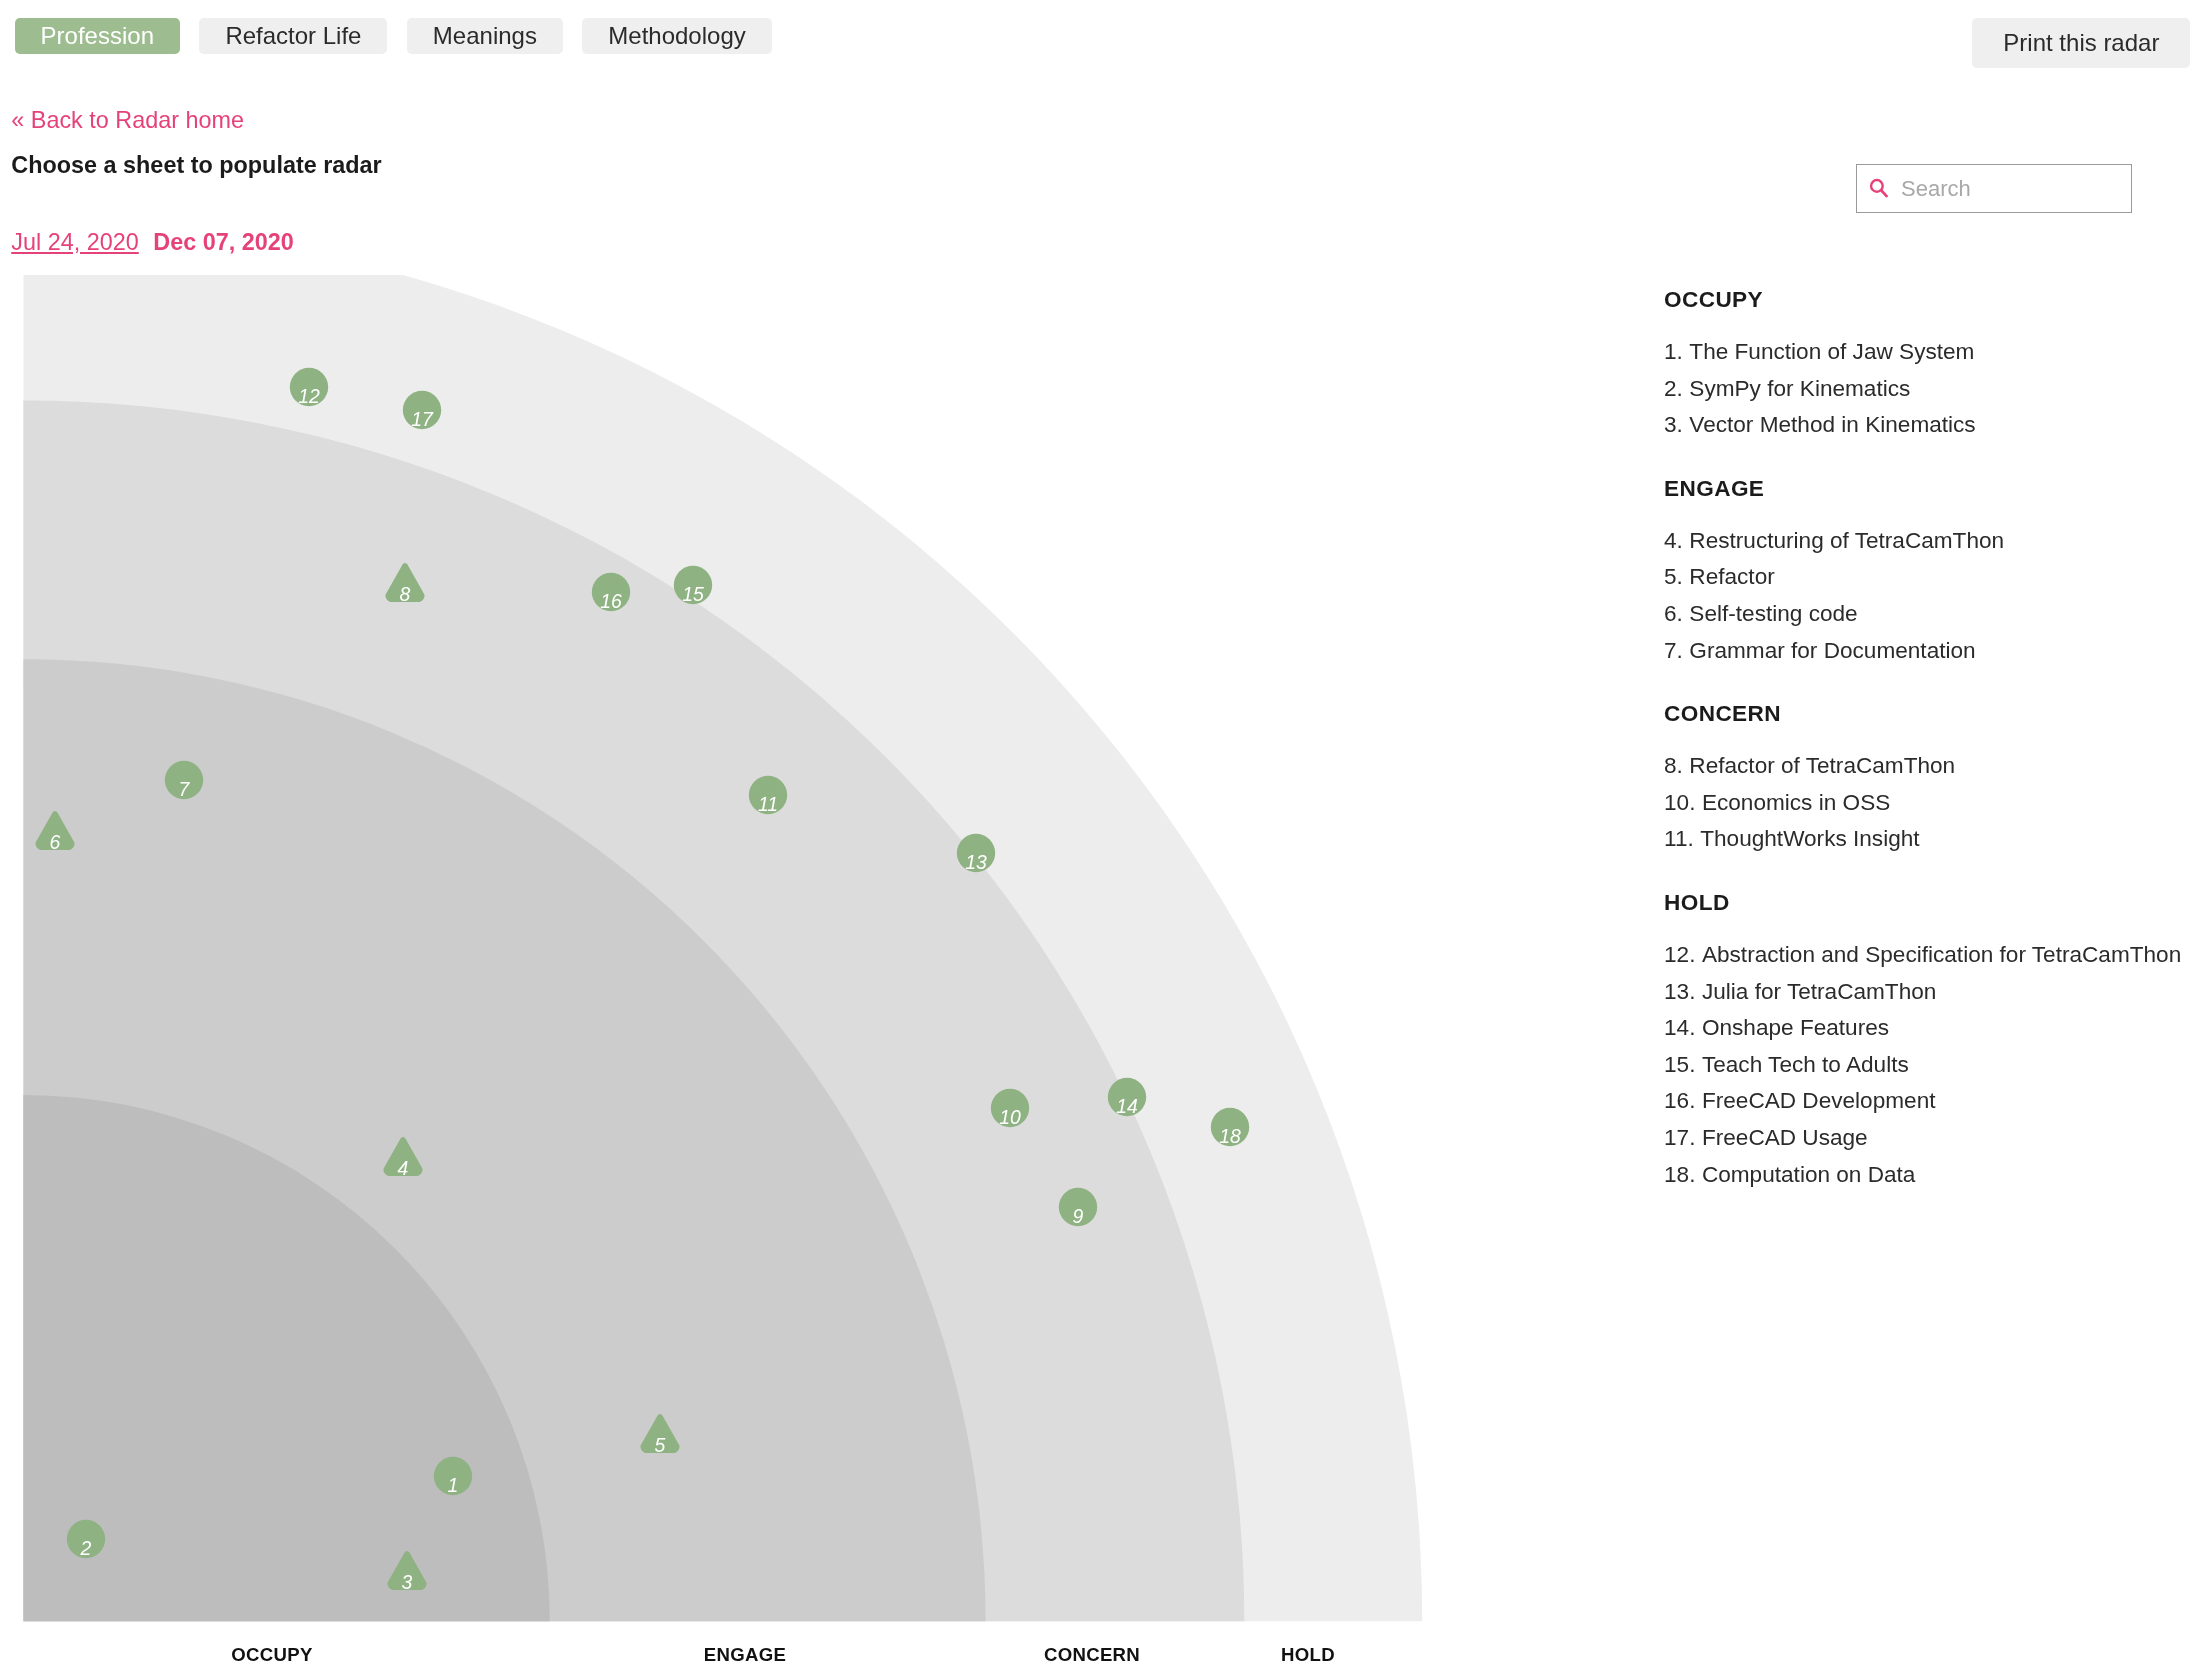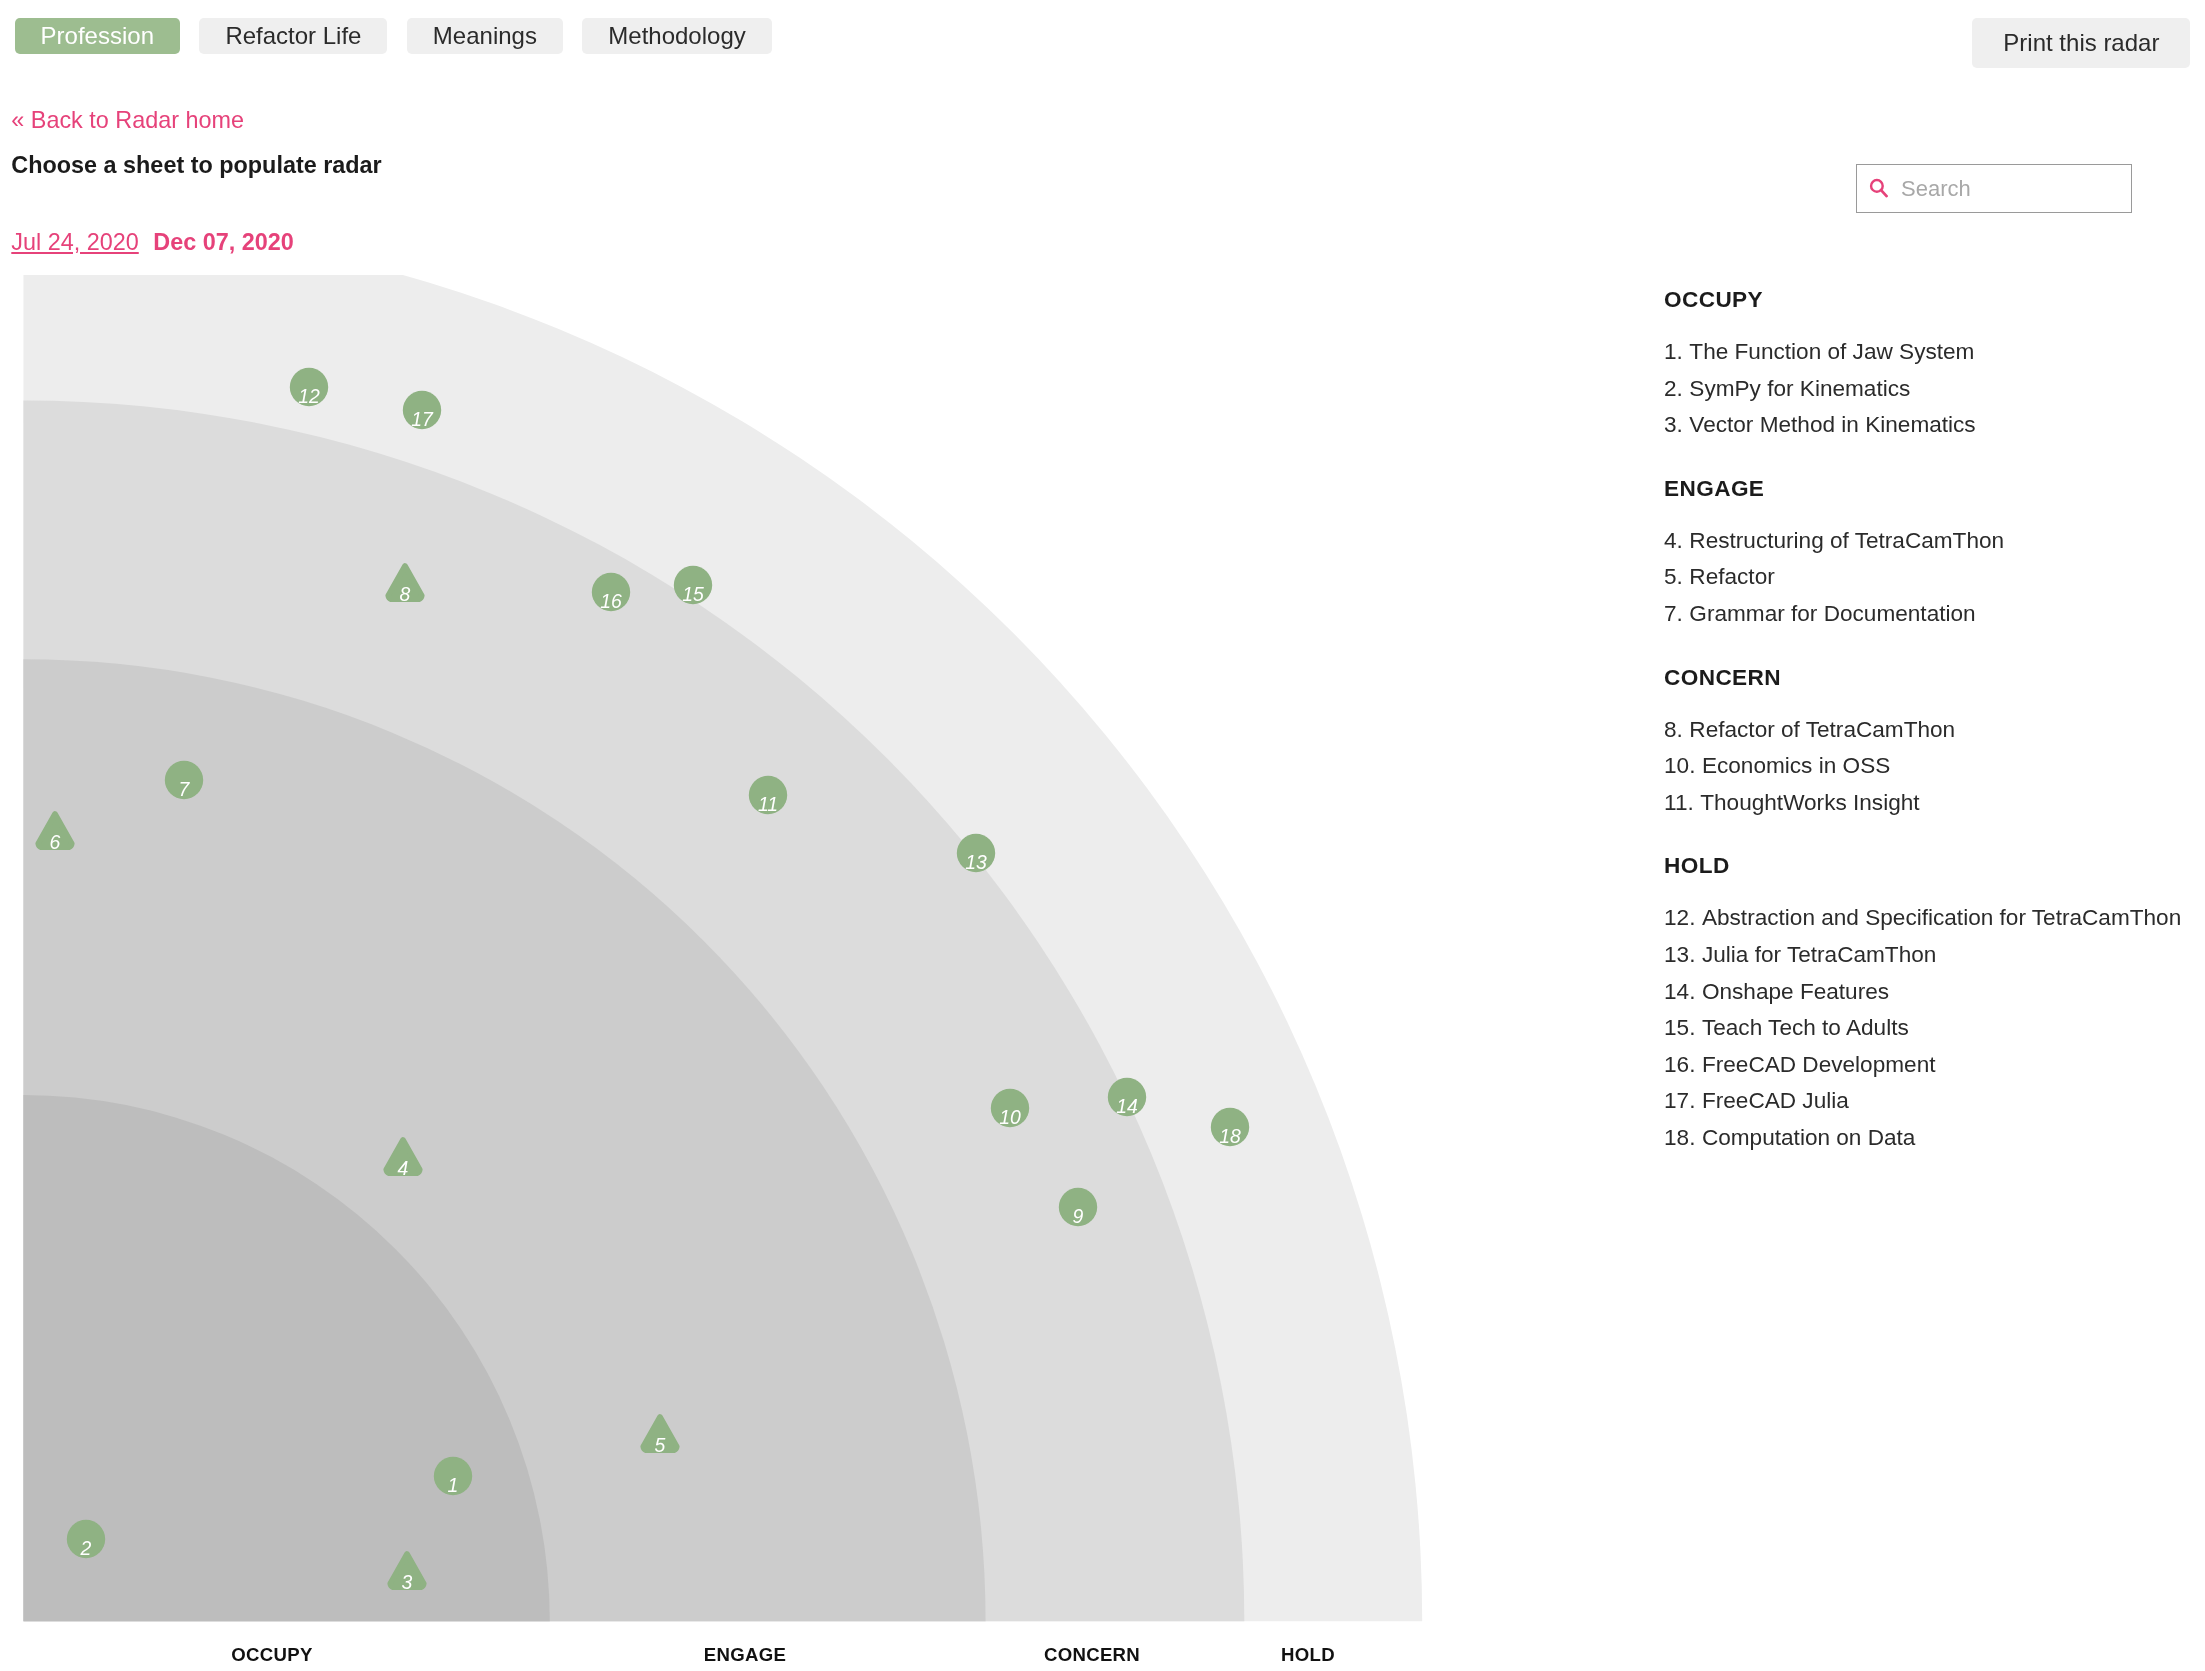--- a/index.html
+++ b/index.html
@@ -357,37 +357,38 @@
         <li class="legend-item"><span class="idx">1.</span><span>The Function of Jaw System</span></li>
         <li class="legend-item"><span class="idx">2.</span><span>SymPy for Kinematics</span></li>
         <li class="legend-item"><span class="idx">3.</span><span>Vector Method in Kinematics</span></li>
       </ul>
     </div>
     <div class="legend-group">
       <div class="legend-heading">ENGAGE</div>
       <ul class="legend-list">
         <li class="legend-item"><span class="idx">4.</span><span>Restructuring of TetraCamThon</span></li>
         <li class="legend-item"><span class="idx">5.</span><span>Refactor</span></li>
+        <li class="legend-item"><span class="idx">6.</span><span>Self-testing code</span></li>
         <li class="legend-item"><span class="idx">7.</span><span>Grammar for Documentation</span></li>
       </ul>
     </div>
     <div class="legend-group">
       <div class="legend-heading">CONCERN</div>
       <ul class="legend-list">
         <li class="legend-item"><span class="idx">8.</span><span>Refactor of TetraCamThon</span></li>
         <li class="legend-item"><span class="idx">10.</span><span>Economics in OSS</span></li>
         <li class="legend-item"><span class="idx">11.</span><span>ThoughtWorks Insight</span></li>
       </ul>
     </div>
     <div class="legend-group">
       <div class="legend-heading">HOLD</div>
       <ul class="legend-list">
         <li class="legend-item"><span class="idx">12.</span><span>Abstraction and Specification for TetraCamThon</span></li>
         <li class="legend-item"><span class="idx">13.</span><span>Julia for TetraCamThon</span></li>
         <li class="legend-item"><span class="idx">14.</span><span>Onshape Features</span></li>
         <li class="legend-item"><span class="idx">15.</span><span>Teach Tech to Adults</span></li>
         <li class="legend-item"><span class="idx">16.</span><span>FreeCAD Development</span></li>
-        <li class="legend-item"><span class="idx">17.</span><span>FreeCAD Julia</span></li>
+        <li class="legend-item"><span class="idx">17.</span><span>FreeCAD Usage</span></li>
         <li class="legend-item"><span class="idx">18.</span><span>Computation on Data</span></li>
       </ul>
     </div>
   </div>
 
 
 </body></html>

